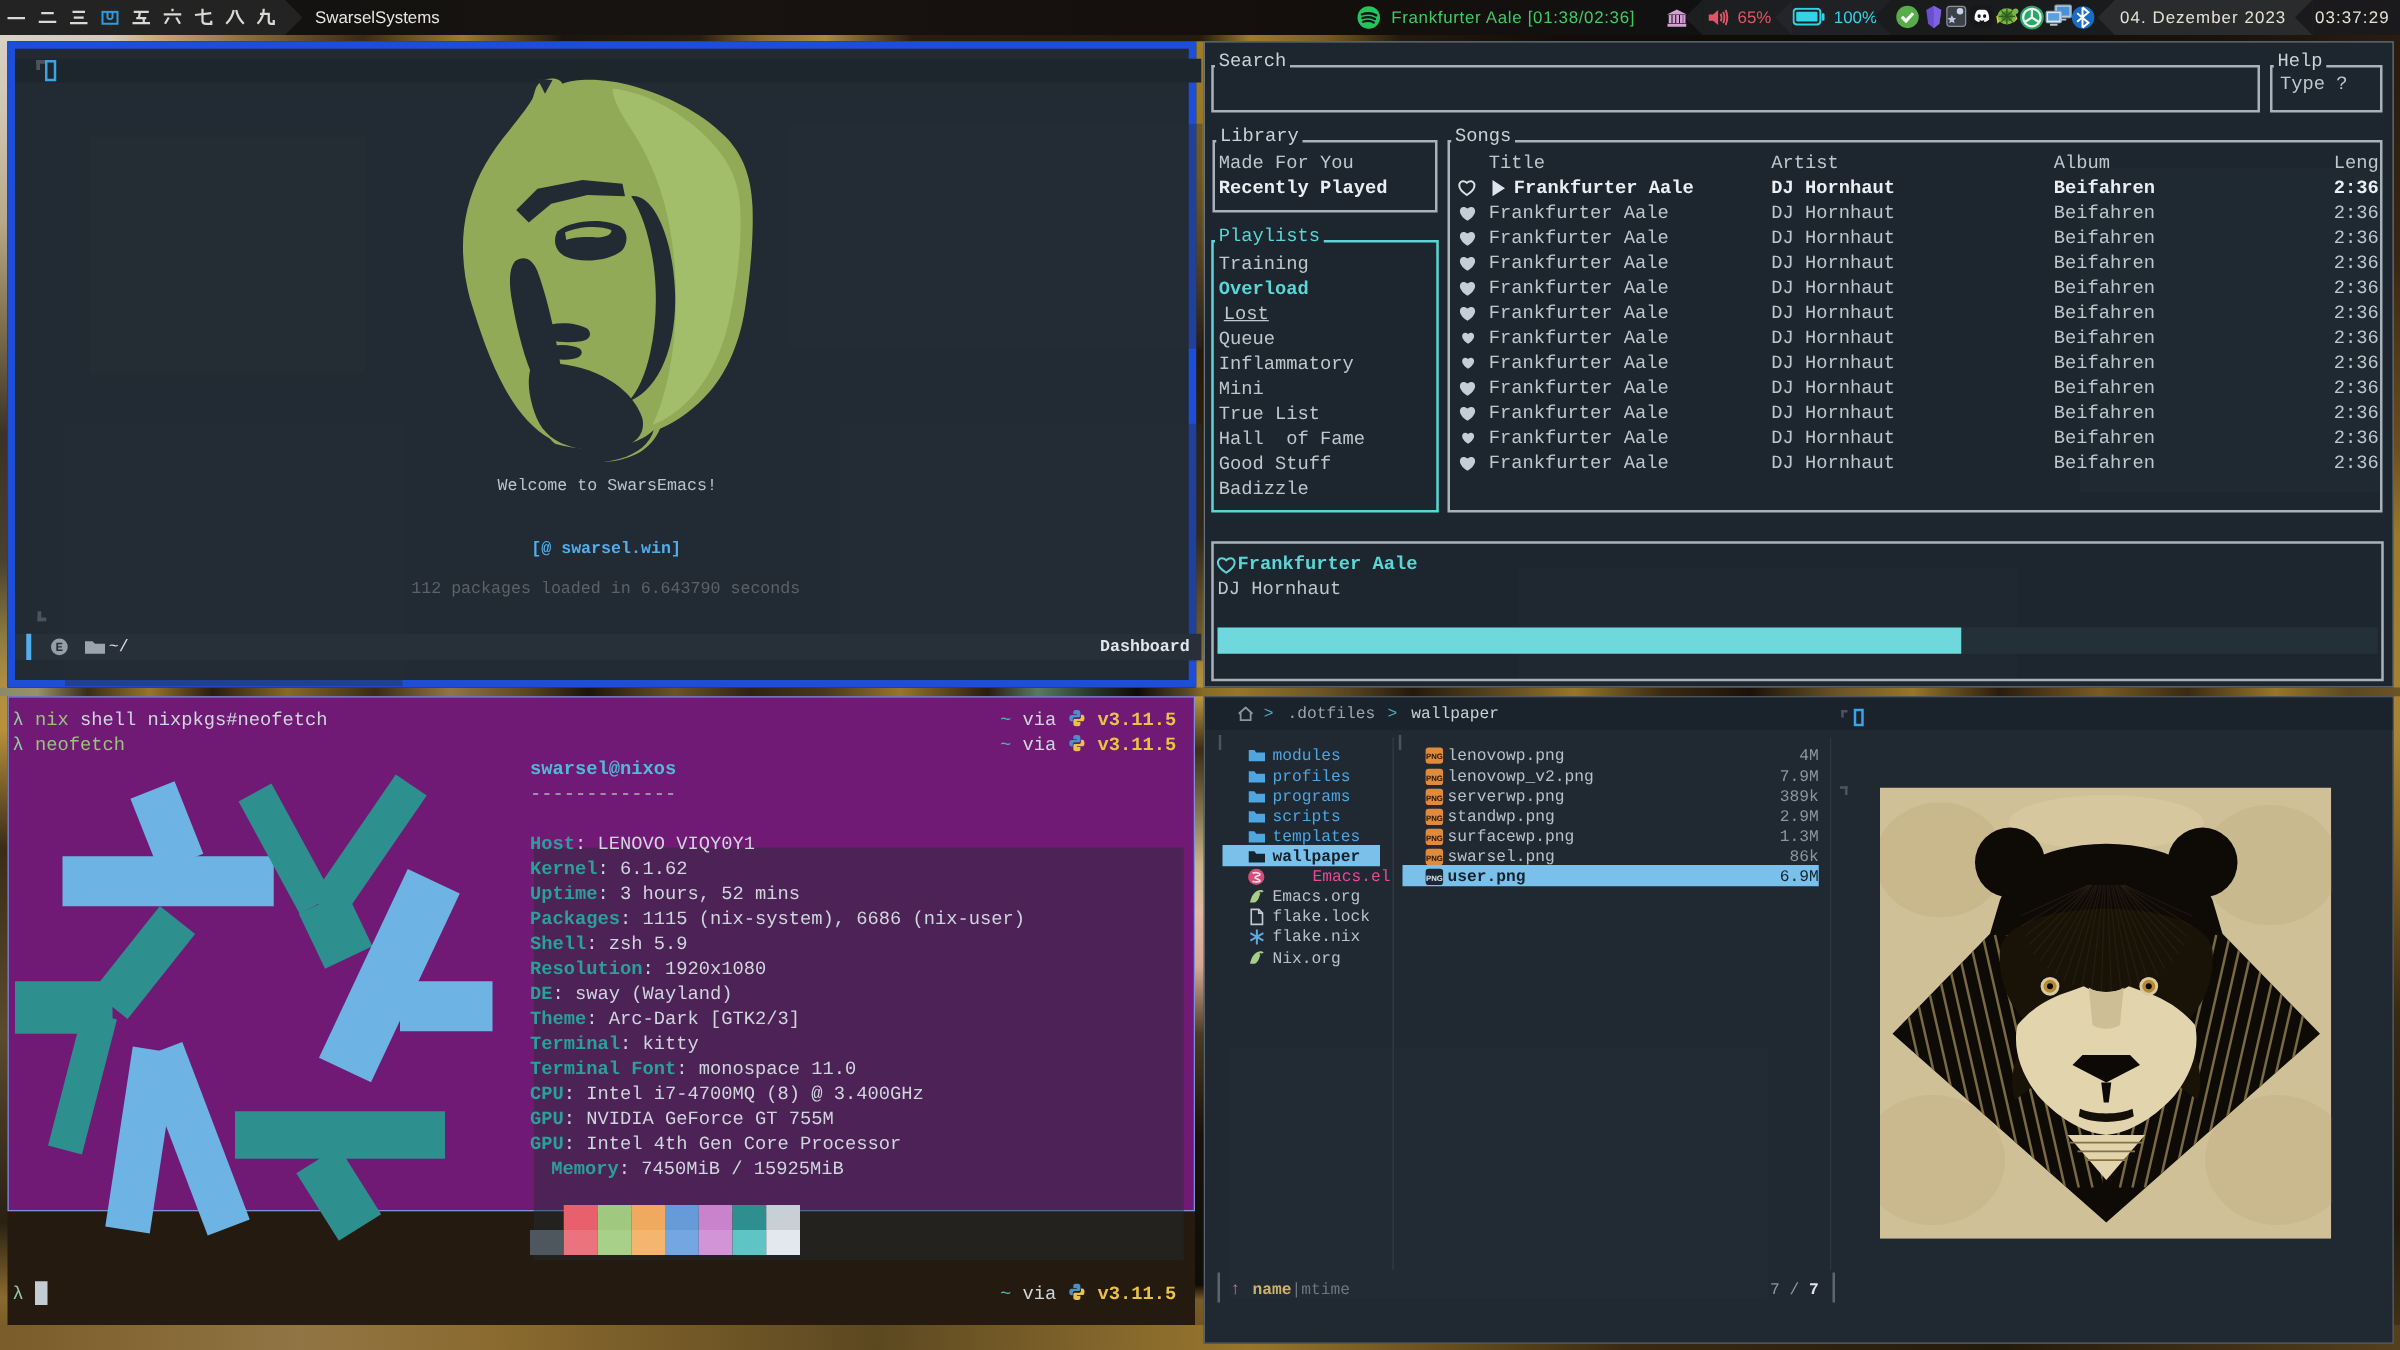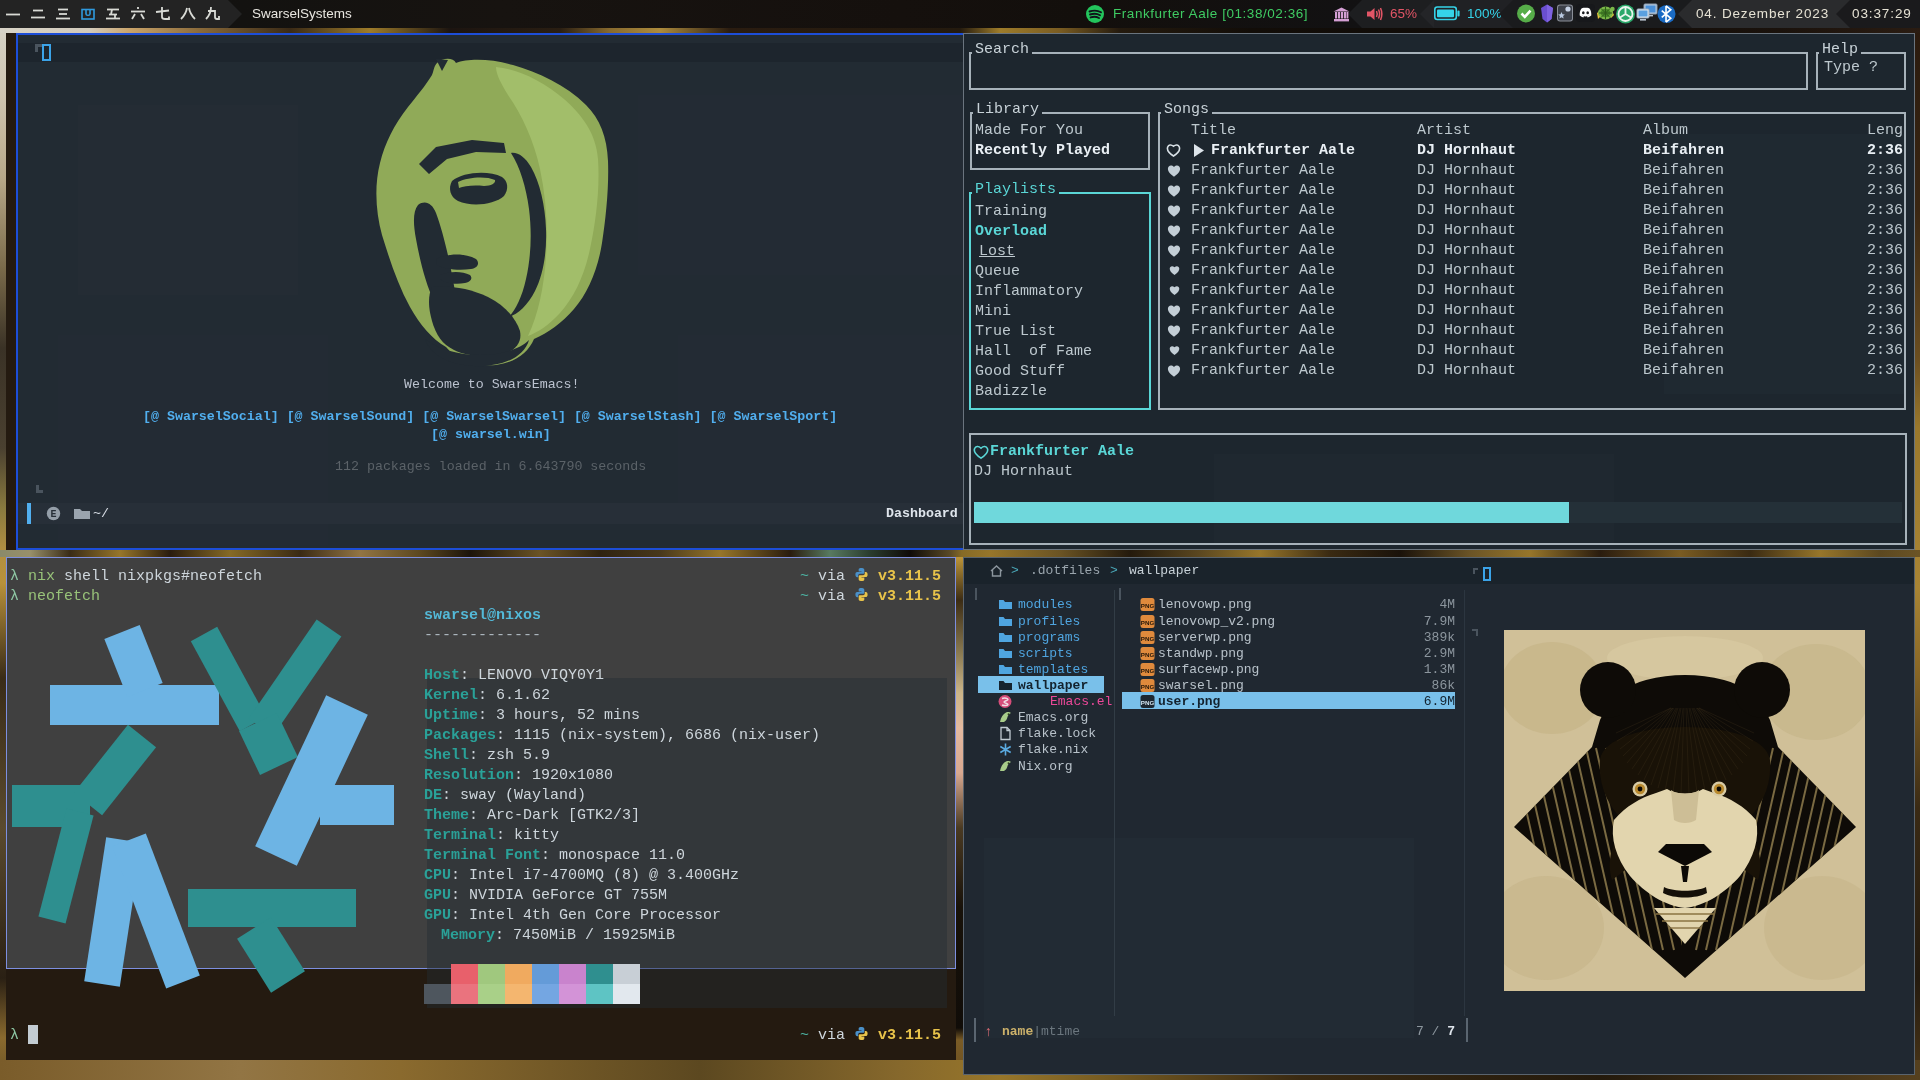--- a/index.html
+++ b/index.html
@@ -194,21 +194,21 @@
       <path d="M9.5,1.5 L9.5,18.5 M9.5,1.5 L14.5,5.5 L5,13.5 M9.5,18.5 L14.5,14.5 L5,6.5" stroke="#fff" stroke-width="1.7" fill="none"></path>
     </svg>
   <div class="chevl" style="left:1678px;border-right:14px solid #2a2b2d;z-index:4"></div>
   <div class="barseg" style="left:1692px;width:228px;background:#2a2b2d;z-index:4"></div>
   <div class="bartxt" style="left:1696px;color:#e6e2d4;z-index:5;letter-spacing:0.85px;">04. Dezember 2023</div>
   <div class="chevl" style="left:1836px;border-right:14px solid #1a1a1c;z-index:5"></div>
   <div class="barseg" style="left:1850px;width:70px;background:#1a1a1c;z-index:5"></div>
   <div class="bartxt" style="left:1852px;color:#e6e2d4;z-index:6;letter-spacing:0.9px;">03:37:29</div>
 </div>
 
-<div id="tl" style="position:absolute;left:6px;top:33px;width:951px;height:517px;background:#222b33;border:2px solid #1d4ed8;margin-left:10px;">
+<div id="tl" style="position:absolute;left:6px;top:33px;width:951px;height:517px;background:#222b33;border:6px solid #1d4ed8;">
 
   <div style="position:absolute;left:40px;top:300px;width:270px;height:210px;background:#252e37;opacity:0.4;"></div>
   <div style="position:absolute;left:620px;top:60px;width:330px;height:180px;background:#252e37;opacity:0.38;"></div>
   <div style="position:absolute;left:660px;top:300px;width:290px;height:190px;background:#242d36;opacity:0.38;"></div>
   <div style="position:absolute;left:60px;top:70px;width:220px;height:190px;background:#272f38;opacity:0.32;"></div>
 <div style="position:absolute;left:0;top:8px;width:949px;height:19px;background:#1d252d;"></div>
   <div style="position:absolute;left:17px;top:9px;width:7px;height:8px;border-left:3px solid #4a545e;border-top:3px solid #4a545e;"></div>
   <div style="position:absolute;left:24px;top:9px;width:9px;height:17px;border:2px solid #3ba3e8;"></div>
   <svg style="position:absolute;left:350px;top:22px;width:248px;height:310px" viewBox="0 0 248 310">
     <path d="M69,6 C74,1 85,0 88,6 C100,1 125,2 145,8 C170,15 198,28 218,48 C232,62 239,80 240,104 C241,130 238,160 234,186 C230,212 220,236 206,252 C194,266 180,276 166,282 C160,296 148,305 128,308 C108,310 88,302 78,290 C64,282 52,268 42,250 C30,228 22,204 14,178 C8,156 6,130 12,106 C17,86 26,68 40,50 C48,40 58,28 64,18 C66,13 66,9 69,6 Z" fill="#90aa58"></path>
@@ -219,21 +219,20 @@
     <path d="M84,124 C95,115 120,113 134,120 C140,124 141,132 136,139 C126,148 103,150 90,144 C82,140 80,131 84,124 Z" fill="#222b33"></path>
     <path d="M90,125 C100,120 118,119 127,123 C128,126 123,129 116,129 C105,128 96,129 91,131 Z" fill="#90aa58"></path>
     <path d="M50,148 C57,143 64,146 68,156 C74,172 80,196 84,218 C88,238 90,252 86,258 C80,262 72,256 66,244 C58,228 52,204 48,182 C45,166 45,154 50,148 Z" fill="#222b33"></path>
     <path d="M84,240 C92,235 102,236 108,241 C112,245 111,250 105,252 C96,254 86,252 82,248 Z" fill="#222b33"></path>
     <path d="M68,202 C80,196 98,196 108,202 C112,206 110,211 103,212 C90,214 76,212 69,208 Z" fill="#222b33"></path>
     <path d="M72,218 C82,214 94,214 102,218 C105,221 103,225 97,226 C87,228 77,226 72,222 Z" fill="#222b33"></path>
     <path d="M64,230 C80,228 102,231 120,240 C138,249 148,262 152,274 C154,284 149,292 138,296 C122,301 100,300 86,293 C74,287 68,278 64,264 C60,250 60,238 64,230 Z" fill="#222b33"></path>
     <path d="M57,282 C70,292 90,298 112,298 C134,298 152,292 161,283 C158,294 148,302 134,306 C116,311 94,310 78,303 C67,298 60,291 57,282 Z" fill="#222b33"></path>
   </svg>
   <div class="t" style="left:386px;top:340px;color:#bbc2cf;font-size:13.3px;">Welcome to SwarsEmacs!</div>
-  <div class="t tb" style="left:125px;top:372px;color:#51afef;font-size:13.3px;">[@ SwarselSocial] [@ SwarselSound] [@ SwarselSwarsel] [@ SwarselStash] [@ SwarselSport]</div>
   <div class="t tb" style="left:413px;top:390px;color:#51afef;font-size:13.3px;">[@ swarsel.win]</div>
   <div class="t" style="left:317px;top:422px;color:#5b6268;font-size:13.3px;">112 packages loaded in 6.643790 seconds</div>
   <div style="position:absolute;left:18px;top:450px;width:7px;height:8px;border-left:3px solid #4a545e;border-bottom:3px solid #4a545e;"></div>
     <div style="position:absolute;left:0;top:468px;width:949px;height:21px;background:#272f38;">
     <div style="position:absolute;left:9px;top:0;width:4px;height:21px;background:#51afef;"></div>
     <svg style="position:absolute;left:28px;top:3px;width:15px;height:15px" viewBox="0 0 15 15">
         <circle cx="7.5" cy="7.5" r="6.7" fill="#949ea8"></circle>
         <text x="7.5" y="11" font-size="10" font-weight="bold" text-anchor="middle" fill="#272f38" font-family="Liberation Mono">E</text>
       </svg>
     <svg style="position:absolute;left:56px;top:4px;width:16px;height:13px" viewBox="0 0 16 13">
@@ -369,21 +368,21 @@
   <div class="bx" style="left:5px;top:399px;width:938px;height:112px;"></div>
   <svg style="position:absolute;left:9px;top:411px;width:16px;height:15px;" viewBox="0 0 16 15">
       <path d="M8,13.2 C-4,5.5 3,-1.8 8,3.2 C13,-1.8 20,5.5 8,13.2 Z" fill="none" stroke="#5ad6d6" stroke-width="1.6"></path>
     </svg>
   <div class="t tb" style="left:26px;top:408px;color:#5ad6d6;">Frankfurter Aale</div>
   <div class="t" style="left:10px;top:428px;">DJ Hornhaut</div>
   <div style="position:absolute;left:10px;top:468px;width:928px;height:21px;background:#243038;"></div>
   <div style="position:absolute;left:10px;top:468px;width:595px;height:21px;background:#6fd8dc;"></div>
 </div>
 
-<div id="bl" style="position:absolute;left:6px;top:557px;width:950px;height:412px;background:#404040;border:1px solid #7d8fe0;">
+<div id="bl" style="position:absolute;left:6px;top:557px;width:950px;height:412px;background:#701a75;border:1px solid #7d8fe0;">
   <div style="position:absolute;left:420px;top:120px;width:520px;height:330px;background:#242c34;opacity:0.45;"></div>
     <div class="tt" style="left:3px;top:9px;"><span style="color:#8fc9a5">λ</span> <span style="color:#98c379">nix</span> shell nixpkgs#neofetch</div>
   <div class="tt" style="left:793px;top:9px;"><span style="color:#4db5a5">~</span> via <svg style="width:15px;height:15px;vertical-align:-2px" viewBox="0 0 16 16">
         <path d="M7.8,1 C4.8,1 5,2.3 5,3.2 L5,4.7 L8,4.7 L8,5.3 L3.4,5.3 C2.4,5.3 1.5,6 1.5,8 C1.5,10 2.4,10.8 3.4,10.8 L4.5,10.8 L4.5,9 C4.5,8 5.3,7.2 6.3,7.2 L9.7,7.2 C10.5,7.2 11,6.6 11,5.8 L11,3.2 C11,2.2 10.8,1 7.8,1 Z" fill="#4a90c8"></path>
         <path d="M8.2,15 C11.2,15 11,13.7 11,12.8 L11,11.3 L8,11.3 L8,10.7 L12.6,10.7 C13.6,10.7 14.5,10 14.5,8 C14.5,6 13.6,5.2 12.6,5.2 L11.5,5.2 L11.5,7 C11.5,8 10.7,8.8 9.7,8.8 L6.3,8.8 C5.5,8.8 5,9.4 5,10.2 L5,12.8 C5,13.8 5.2,15 8.2,15 Z" fill="#e8c34a"></path>
       </svg> <b style="color:#e8c34a">v3.11.5</b></div>
   <div class="tt" style="left:3px;top:29px;"><span style="color:#8fc9a5">λ</span> <span style="color:#98c379">neofetch</span></div>
   <div class="tt" style="left:793px;top:29px;"><span style="color:#4db5a5">~</span> via <svg style="width:15px;height:15px;vertical-align:-2px" viewBox="0 0 16 16">
         <path d="M7.8,1 C4.8,1 5,2.3 5,3.2 L5,4.7 L8,4.7 L8,5.3 L3.4,5.3 C2.4,5.3 1.5,6 1.5,8 C1.5,10 2.4,10.8 3.4,10.8 L4.5,10.8 L4.5,9 C4.5,8 5.3,7.2 6.3,7.2 L9.7,7.2 C10.5,7.2 11,6.6 11,5.8 L11,3.2 C11,2.2 10.8,1 7.8,1 Z" fill="#4a90c8"></path>
         <path d="M8.2,15 C11.2,15 11,13.7 11,12.8 L11,11.3 L8,11.3 L8,10.7 L12.6,10.7 C13.6,10.7 14.5,10 14.5,8 C14.5,6 13.6,5.2 12.6,5.2 L11.5,5.2 L11.5,7 C11.5,8 10.7,8.8 9.7,8.8 L6.3,8.8 C5.5,8.8 5,9.4 5,10.2 L5,12.8 C5,13.8 5.2,15 8.2,15 Z" fill="#e8c34a"></path>

